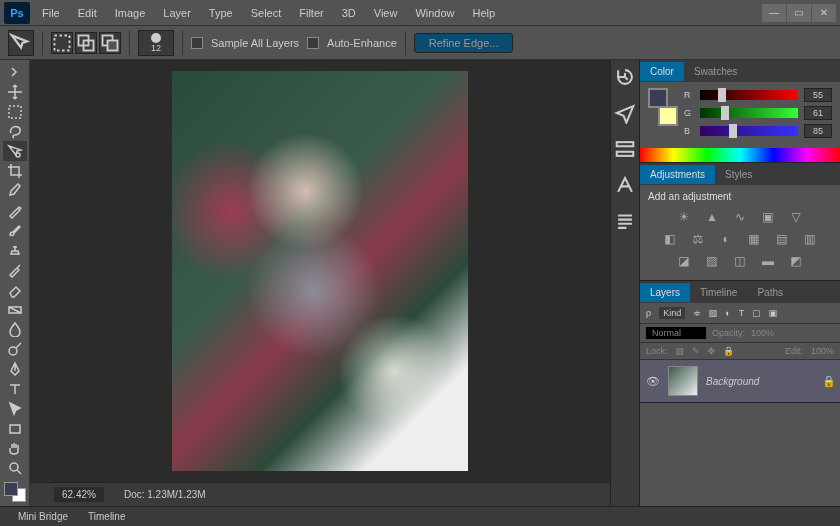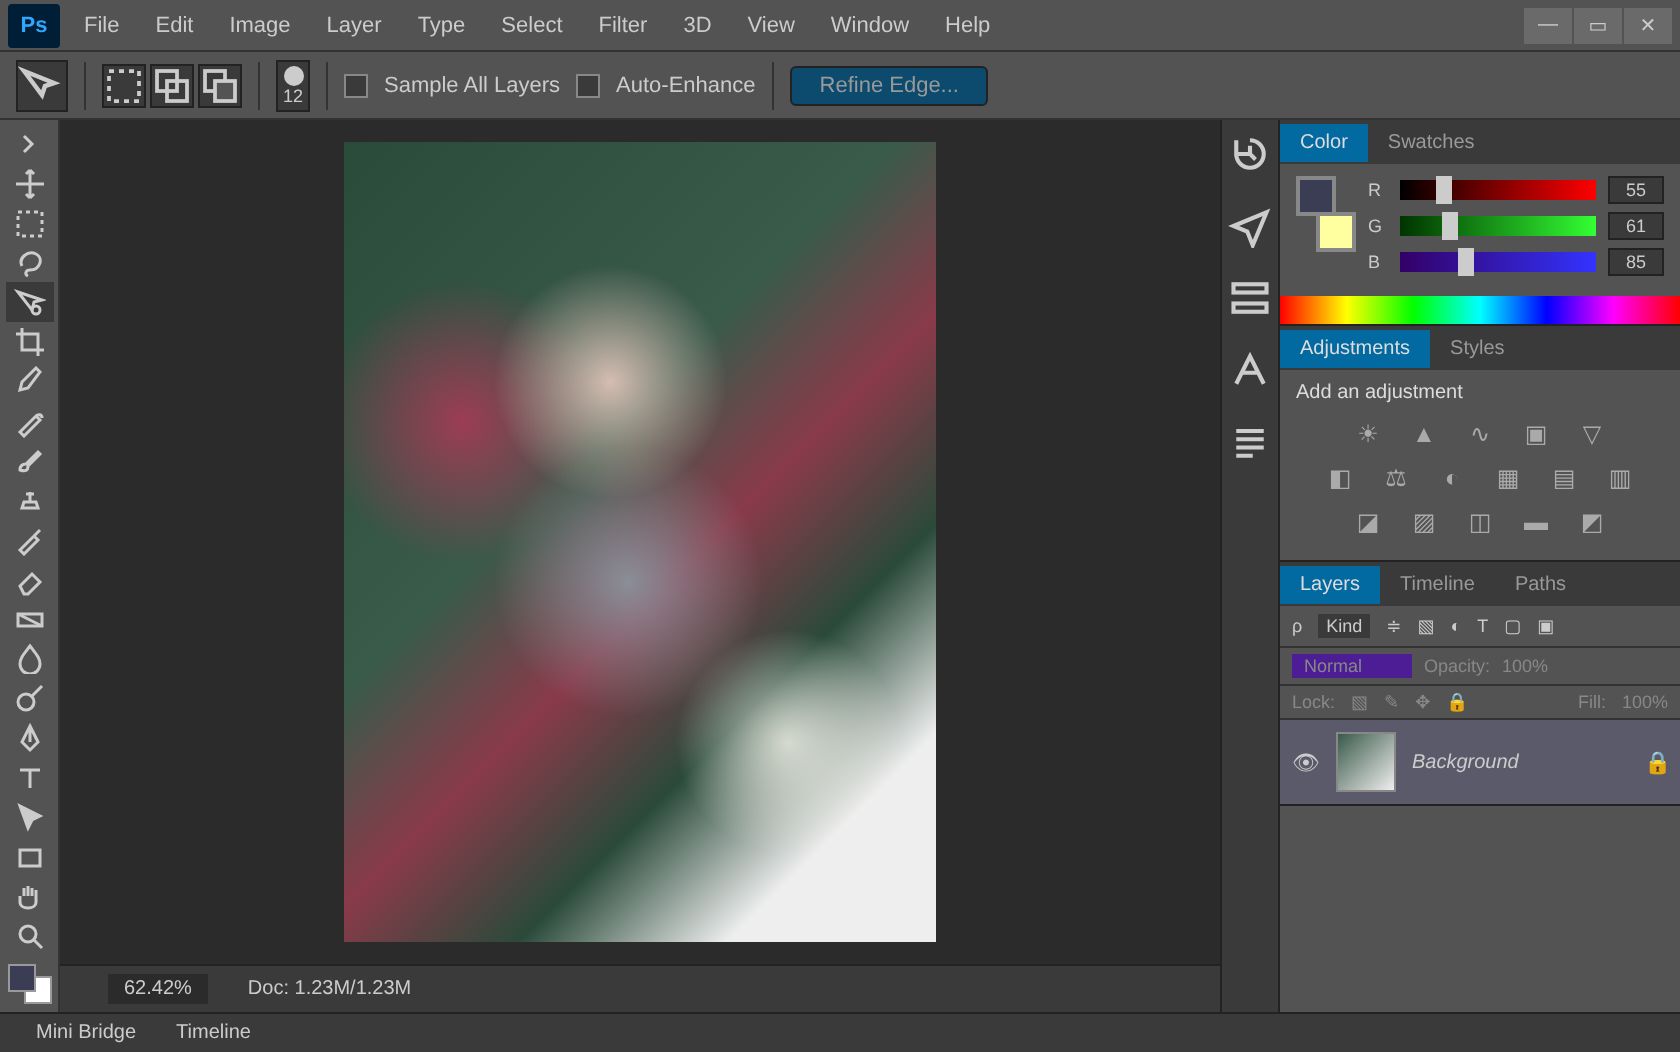--- a/index.html
+++ b/index.html
@@ -9,21 +9,21 @@
 .ps-logo { width: 26px; height: 22px; margin: 2px 4px; background: #001e36; color: #31a8ff; font-weight: bold; font-size: 11px; display: flex; align-items: center; justify-content: center; border-radius: 2px; }
 .menubar { display: flex; gap: 2px; flex: 1; }
 .menubar span { padding: 4px 8px; cursor: default; }
 .win-controls { display: flex; gap: 1px; margin-right: 4px; }
 .win-btn { width: 24px; height: 18px; background: #6a6a6a; display: flex; align-items: center; justify-content: center; font-size: 10px; }
 
 .options-bar { height: 34px; background: #535353; border-bottom: 1px solid #333; display: flex; align-items: center; padding: 0 8px; gap: 8px; }
 .tool-preset { width: 26px; height: 26px; background: #3a3a3a; border: 1px solid #222; display: flex; align-items: center; justify-content: center; }
 .opt-group { display: flex; gap: 2px; }
 .opt-icon { width: 22px; height: 22px; background: #3a3a3a; border: 1px solid #222; display: flex; align-items: center; justify-content: center; }
-.brush-size { width: 17px; height: 26px; background: #3a3a3a; border: 1px solid #222; display: flex; flex-direction: column; align-items: center; justify-content: center; font-size: 9px; }
+.brush-size { width: 36px; height: 26px; background: #3a3a3a; border: 1px solid #222; display: flex; flex-direction: column; align-items: center; justify-content: center; font-size: 9px; }
 .brush-dot { width: 10px; height: 10px; background: #ccc; border-radius: 50%; }
 .checkbox { width: 12px; height: 12px; border: 1px solid #888; background: #3a3a3a; }
 .opt-label { font-size: 11px; color: #ccc; }
 .refine-btn { padding: 3px 14px; background: #0c4a6e; border: 1px solid #222; border-radius: 3px; color: #999; }
 
 .workspace { display: flex; height: calc(100% - 60px - 20px); }
 
 .toolbar { width: 30px; background: #535353; border-right: 1px solid #333; display: flex; flex-direction: column; padding-top: 2px; }
 .tool { width: 24px; height: 22px; margin: 0 auto; display: flex; align-items: center; justify-content: center; cursor: default; position: relative; }
 .tool.active { background: #3a3a3a; }
@@ -69,21 +69,21 @@
 .adjustments .panel-body { font-size: 10px; }
 .adj-title { margin-bottom: 6px; color: #ddd; }
 .adj-row { display: flex; gap: 10px; justify-content: center; margin: 4px 0; }
 .adj-icon { width: 18px; height: 18px; display: flex; align-items: center; justify-content: center; font-size: 12px; color: #aaa; }
 
 .layers .panel-body { padding: 0; }
 .layer-opts { display: flex; align-items: center; gap: 4px; padding: 4px 6px; font-size: 9px; border-bottom: 1px solid #333; }
 .layer-filter { display: flex; gap: 8px; align-items: center; }
 .layer-filter .sel { background: #3a3a3a; padding: 1px 4px; }
 .layer-blend { display: flex; align-items: center; gap: 6px; padding: 3px 6px; font-size: 9px; border-bottom: 1px solid #333; color: #888; }
-.blend-sel { background: #4c1d95; padding: 1px 6px; width: 60px; }
+.blend-sel { background: #000000; padding: 1px 6px; width: 60px; }
 .lock-row { display: flex; align-items: center; gap: 8px; padding: 3px 6px; font-size: 9px; border-bottom: 1px solid #333; color: #888; }
 .layer-item { display: flex; align-items: center; gap: 8px; padding: 6px; background: #5a5a6a; }
 .layer-eye { width: 14px; }
 .layer-thumb { width: 30px; height: 30px; background: linear-gradient(135deg,#3a5a4a,#eee); border: 1px solid #888; }
 .layer-name { flex: 1; font-style: italic; font-size: 10px; }
 .layer-lock { width: 12px; }
 
 .bottom-bar { height: 20px; background: #3a3a3a; display: flex; align-items: center; padding: 0 8px; border-top: 1px solid #222; }
 .btab { padding: 2px 10px; font-size: 10px; background: #3a3a3a; color: #ccc; }
 
@@ -404,21 +404,21 @@
           <span class="blend-sel">Normal</span>
           <span>Opacity:</span>
           <span>100%</span>
         </div>
         <div class="lock-row">
           <span>Lock:</span>
           <span>▧</span>
           <span>✎</span>
           <span>✥</span>
           <span>🔒</span>
-          <span style="margin-left:auto">Fill:</span>
+          <span style="margin-left:auto">Edit:</span>
           <span>100%</span>
         </div>
         <div class="layer-item">
           <span class="layer-eye">👁</span>
           <div class="layer-thumb"></div>
           <span class="layer-name">Background</span>
           <span class="layer-lock">🔒</span>
         </div>
       </div>
     </div>

